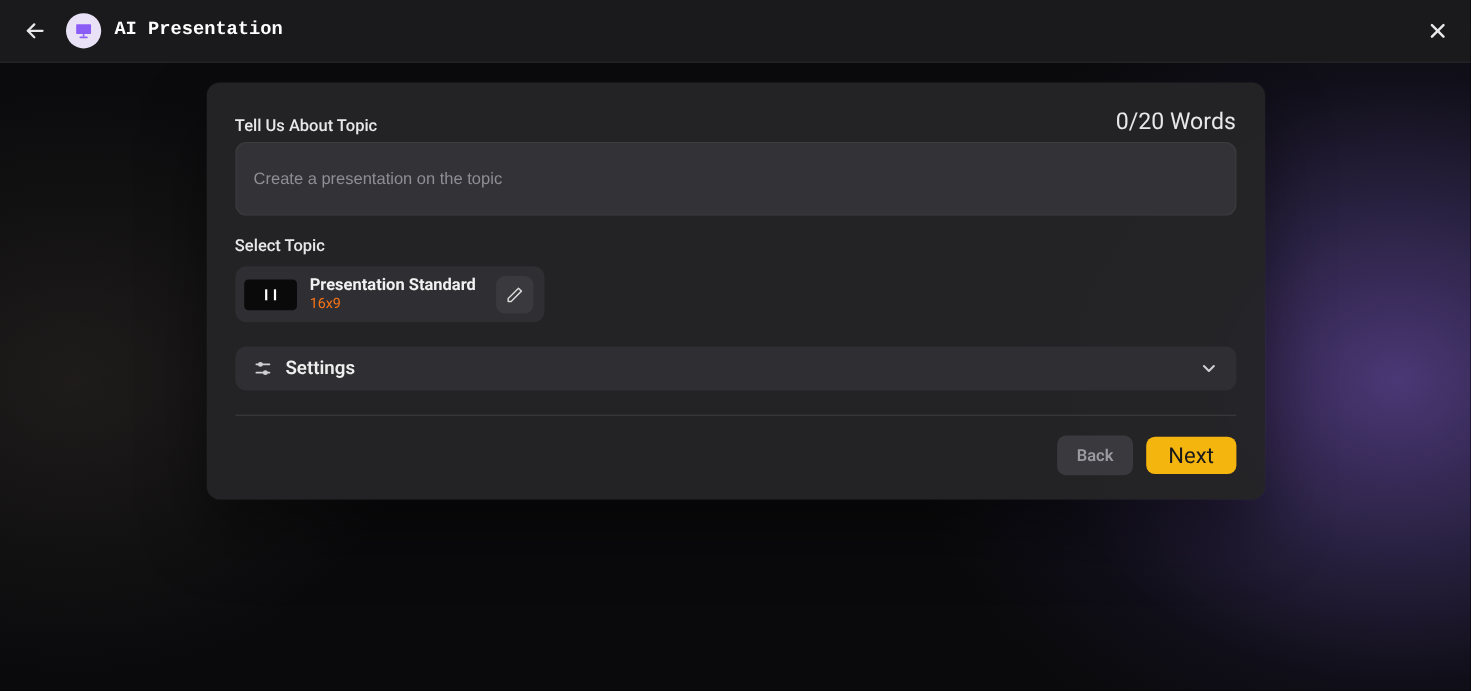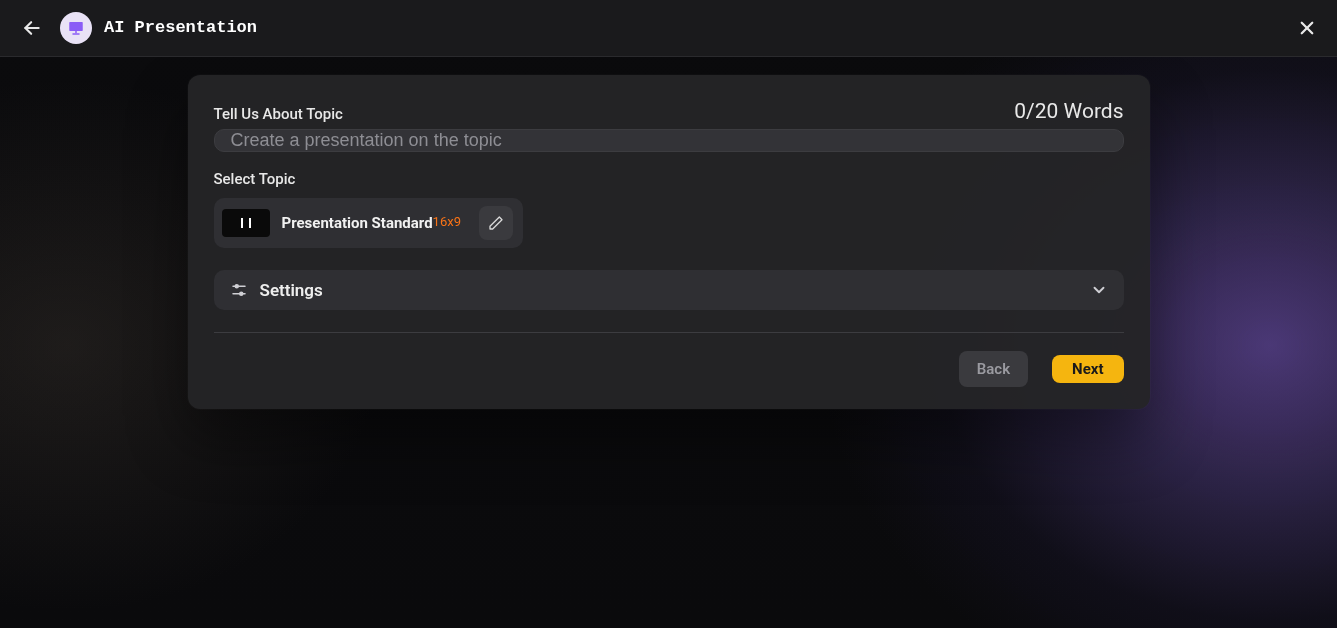--- a/index.html
+++ b/index.html
@@ -101,22 +101,22 @@
     gap: 28px;
   }
   .label { font-size: 15px; color: #e8e8e8; font-weight: 500; }
   .word-count { font-size: 21px; color: #e8e8e8; }
 
   .topic-input {
     width: 100%;
     background: #333337;
     border: 1px solid #3c3c40;
     border-radius: 10px;
-    padding: 0 16px;
-    font-size: 18px;
+    padding: 24px 16px;
+    font-size: 15px;
     color: #ddd;
     outline: none;
   }
   .topic-input::placeholder { color: #8e8e94; }
 
   .section-gap { height: 18px; }
 
   .size-card {
     display: inline-flex;
     align-items: center;
@@ -133,21 +133,21 @@
     position: relative;
     display: flex; align-items: center; justify-content: center;
     flex: none;
   }
   .swatch::after {
     content: "";
     width: 6px; height: 10px;
     border-left: 2px solid #fff;
     border-right: 2px solid #fff;
   }
-  .size-texts { display: flex; flex-direction: row; line-height: 1.25; padding-right: 6px; }
+  .size-texts { display: flex; flex-direction: column; line-height: 1.25; padding-right: 6px; }
   .size-title { font-size: 15px; font-weight: 700; color: #f1f1f1; }
   .size-sub { font-size: 13px; color: #f97316; }
   .edit-btn {
     width: 34px; height: 34px;
     background: #3a3a3e;
     border-radius: 8px;
     display: flex; align-items: center; justify-content: center;
     color: #d8d8d8; cursor: pointer;
   }
 
@@ -164,36 +164,36 @@
   .settings-row svg { color: #cfcfd4; }
 
   .divider {
     margin-top: 22px;
     border: none;
     border-top: 1px solid #3c3c40;
   }
 
   .footer {
     margin-top: 18px;
-    display: flex; justify-content: flex-end; align-items: center; gap: 24px;
+    display: flex; justify-content: flex-end; align-items: center; gap: 12px;
   }
   .btn-back {
     background: #3a3a3e;
     color: #9a9aa0;
     font-weight: 600;
     font-size: 15px;
     padding: 9px 18px;
     border-radius: 8px;
     cursor: default;
   }
   .btn-next {
     background: #f5b50f;
     color: #1a1a1a;
-    font-weight: 700;
-    font-size: 15px;
+    font-weight: 400;
+    font-size: 20px;
     padding: 5px 20px;
     border-radius: 8px;
     cursor: pointer;
   }
 </style>
 </head>
 <body>
 
 <div class="bg"></div>
 

